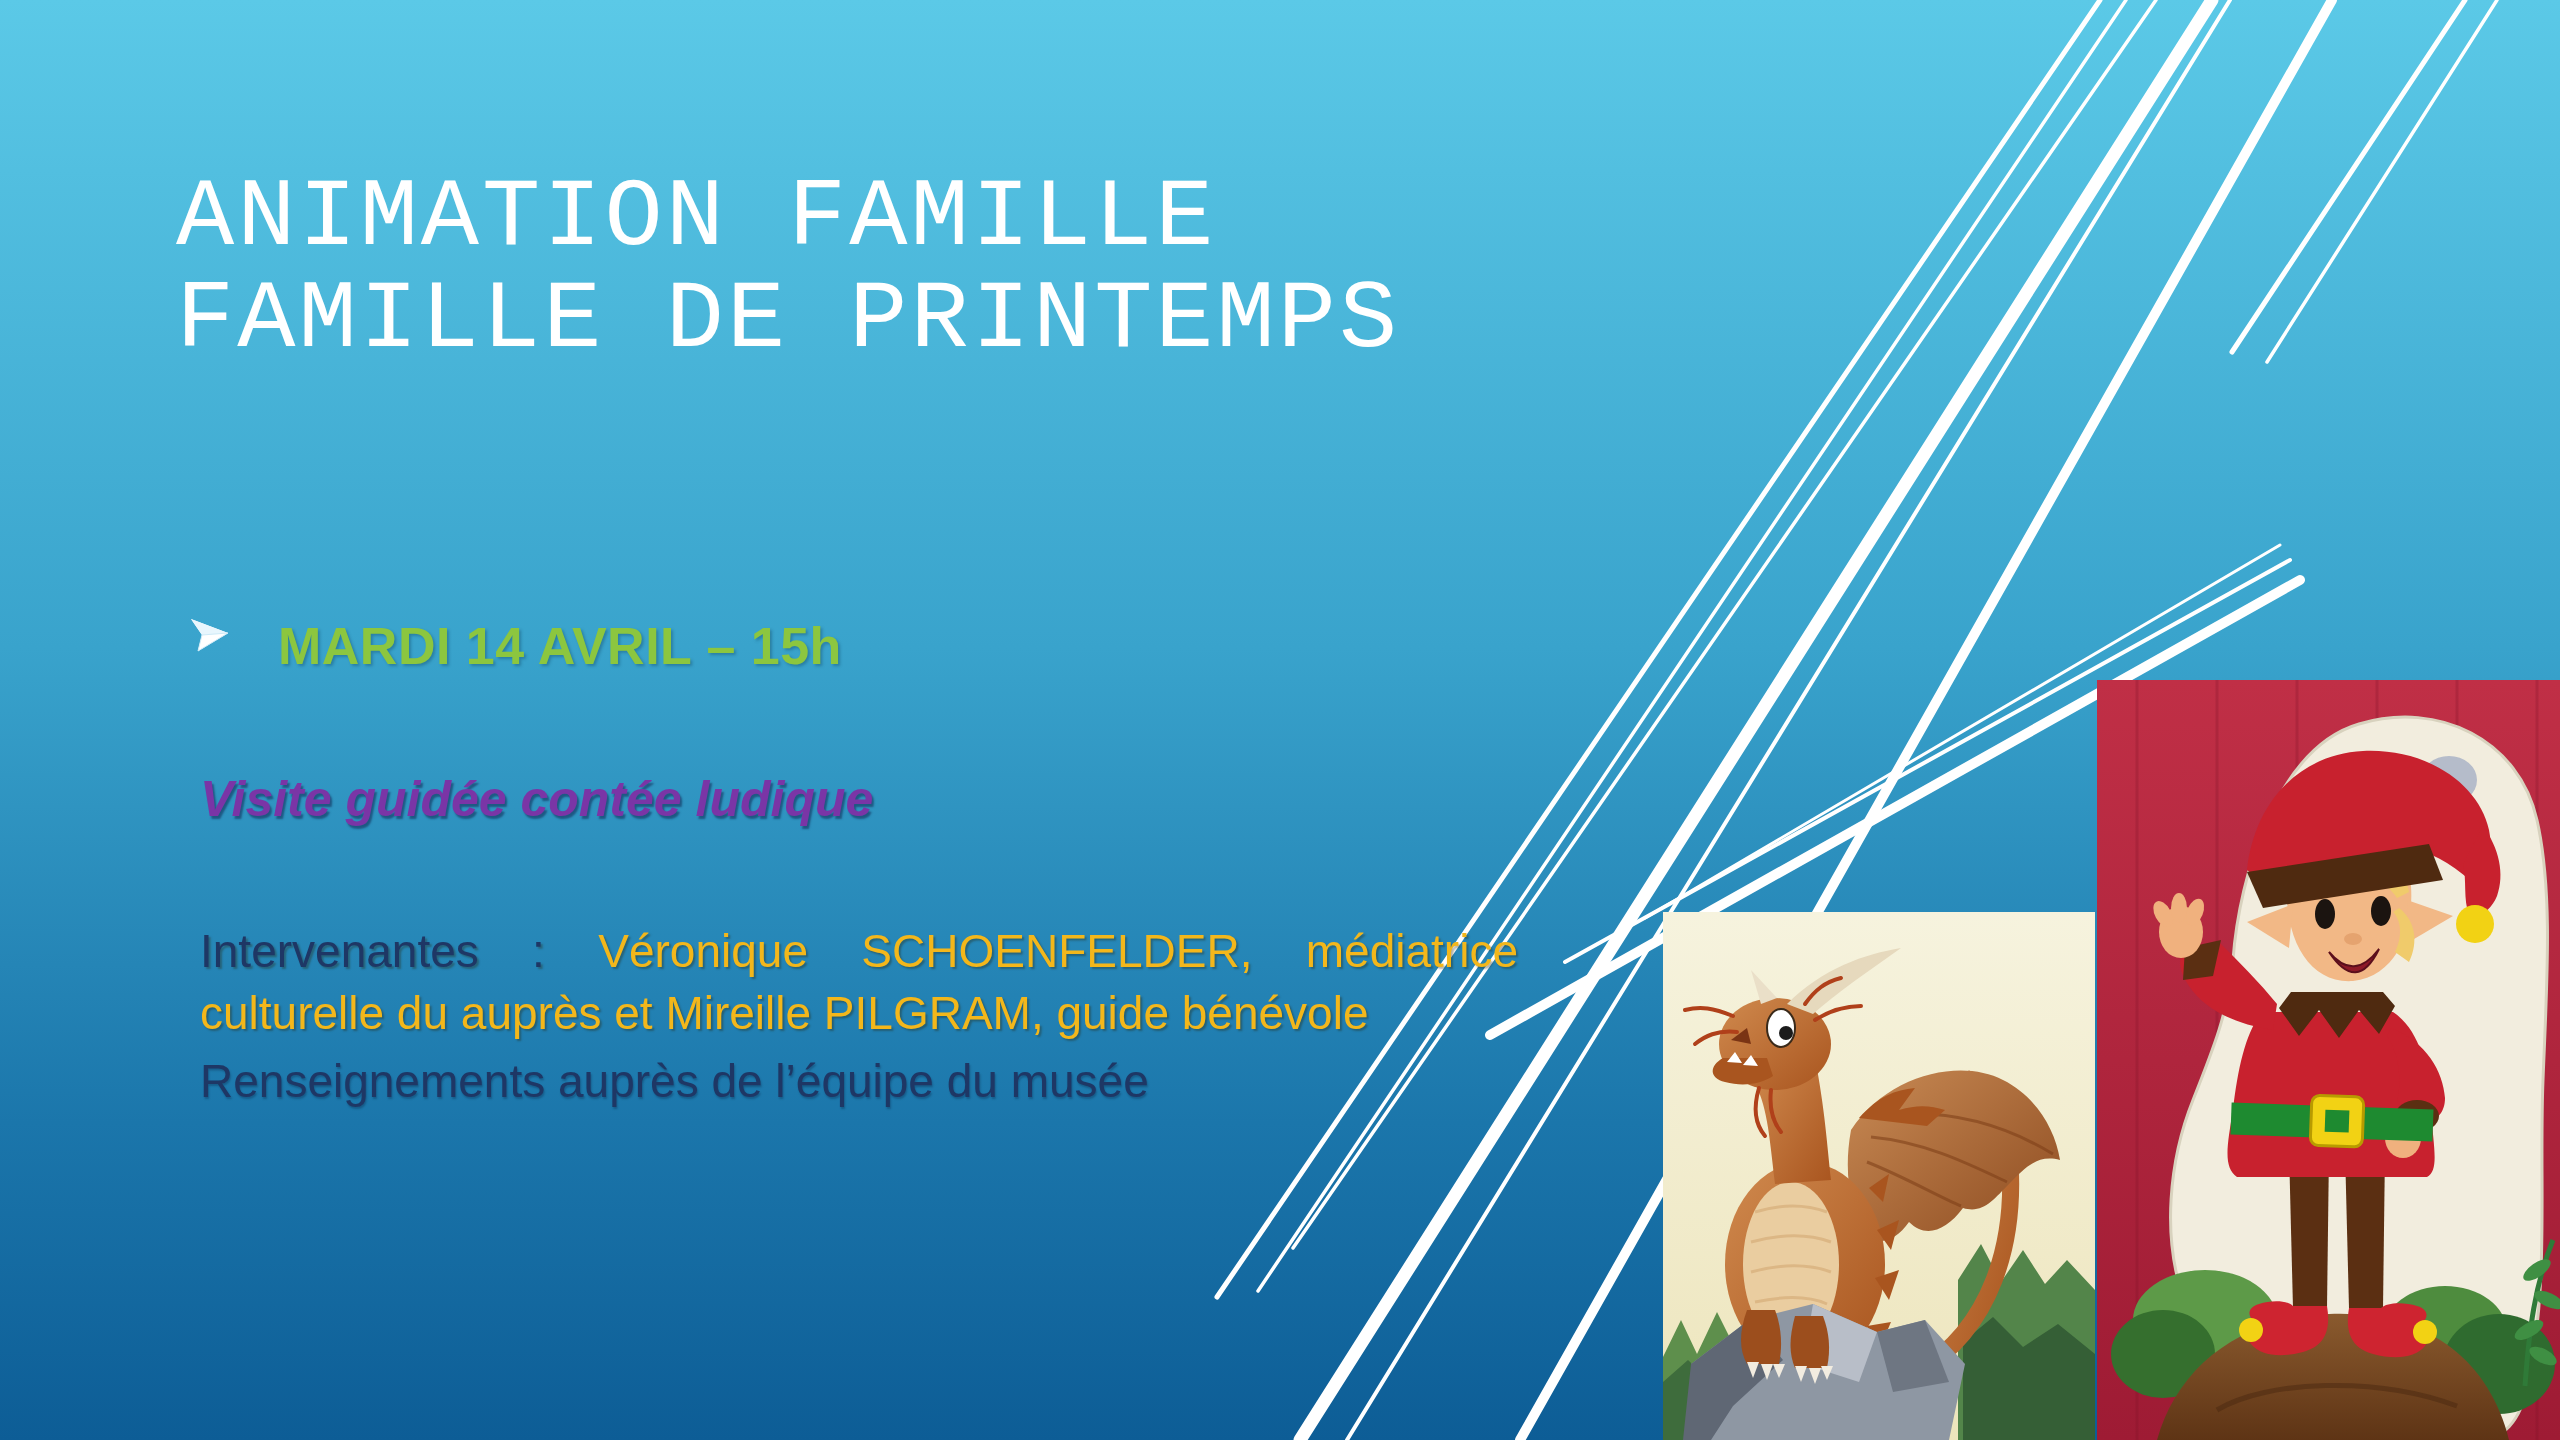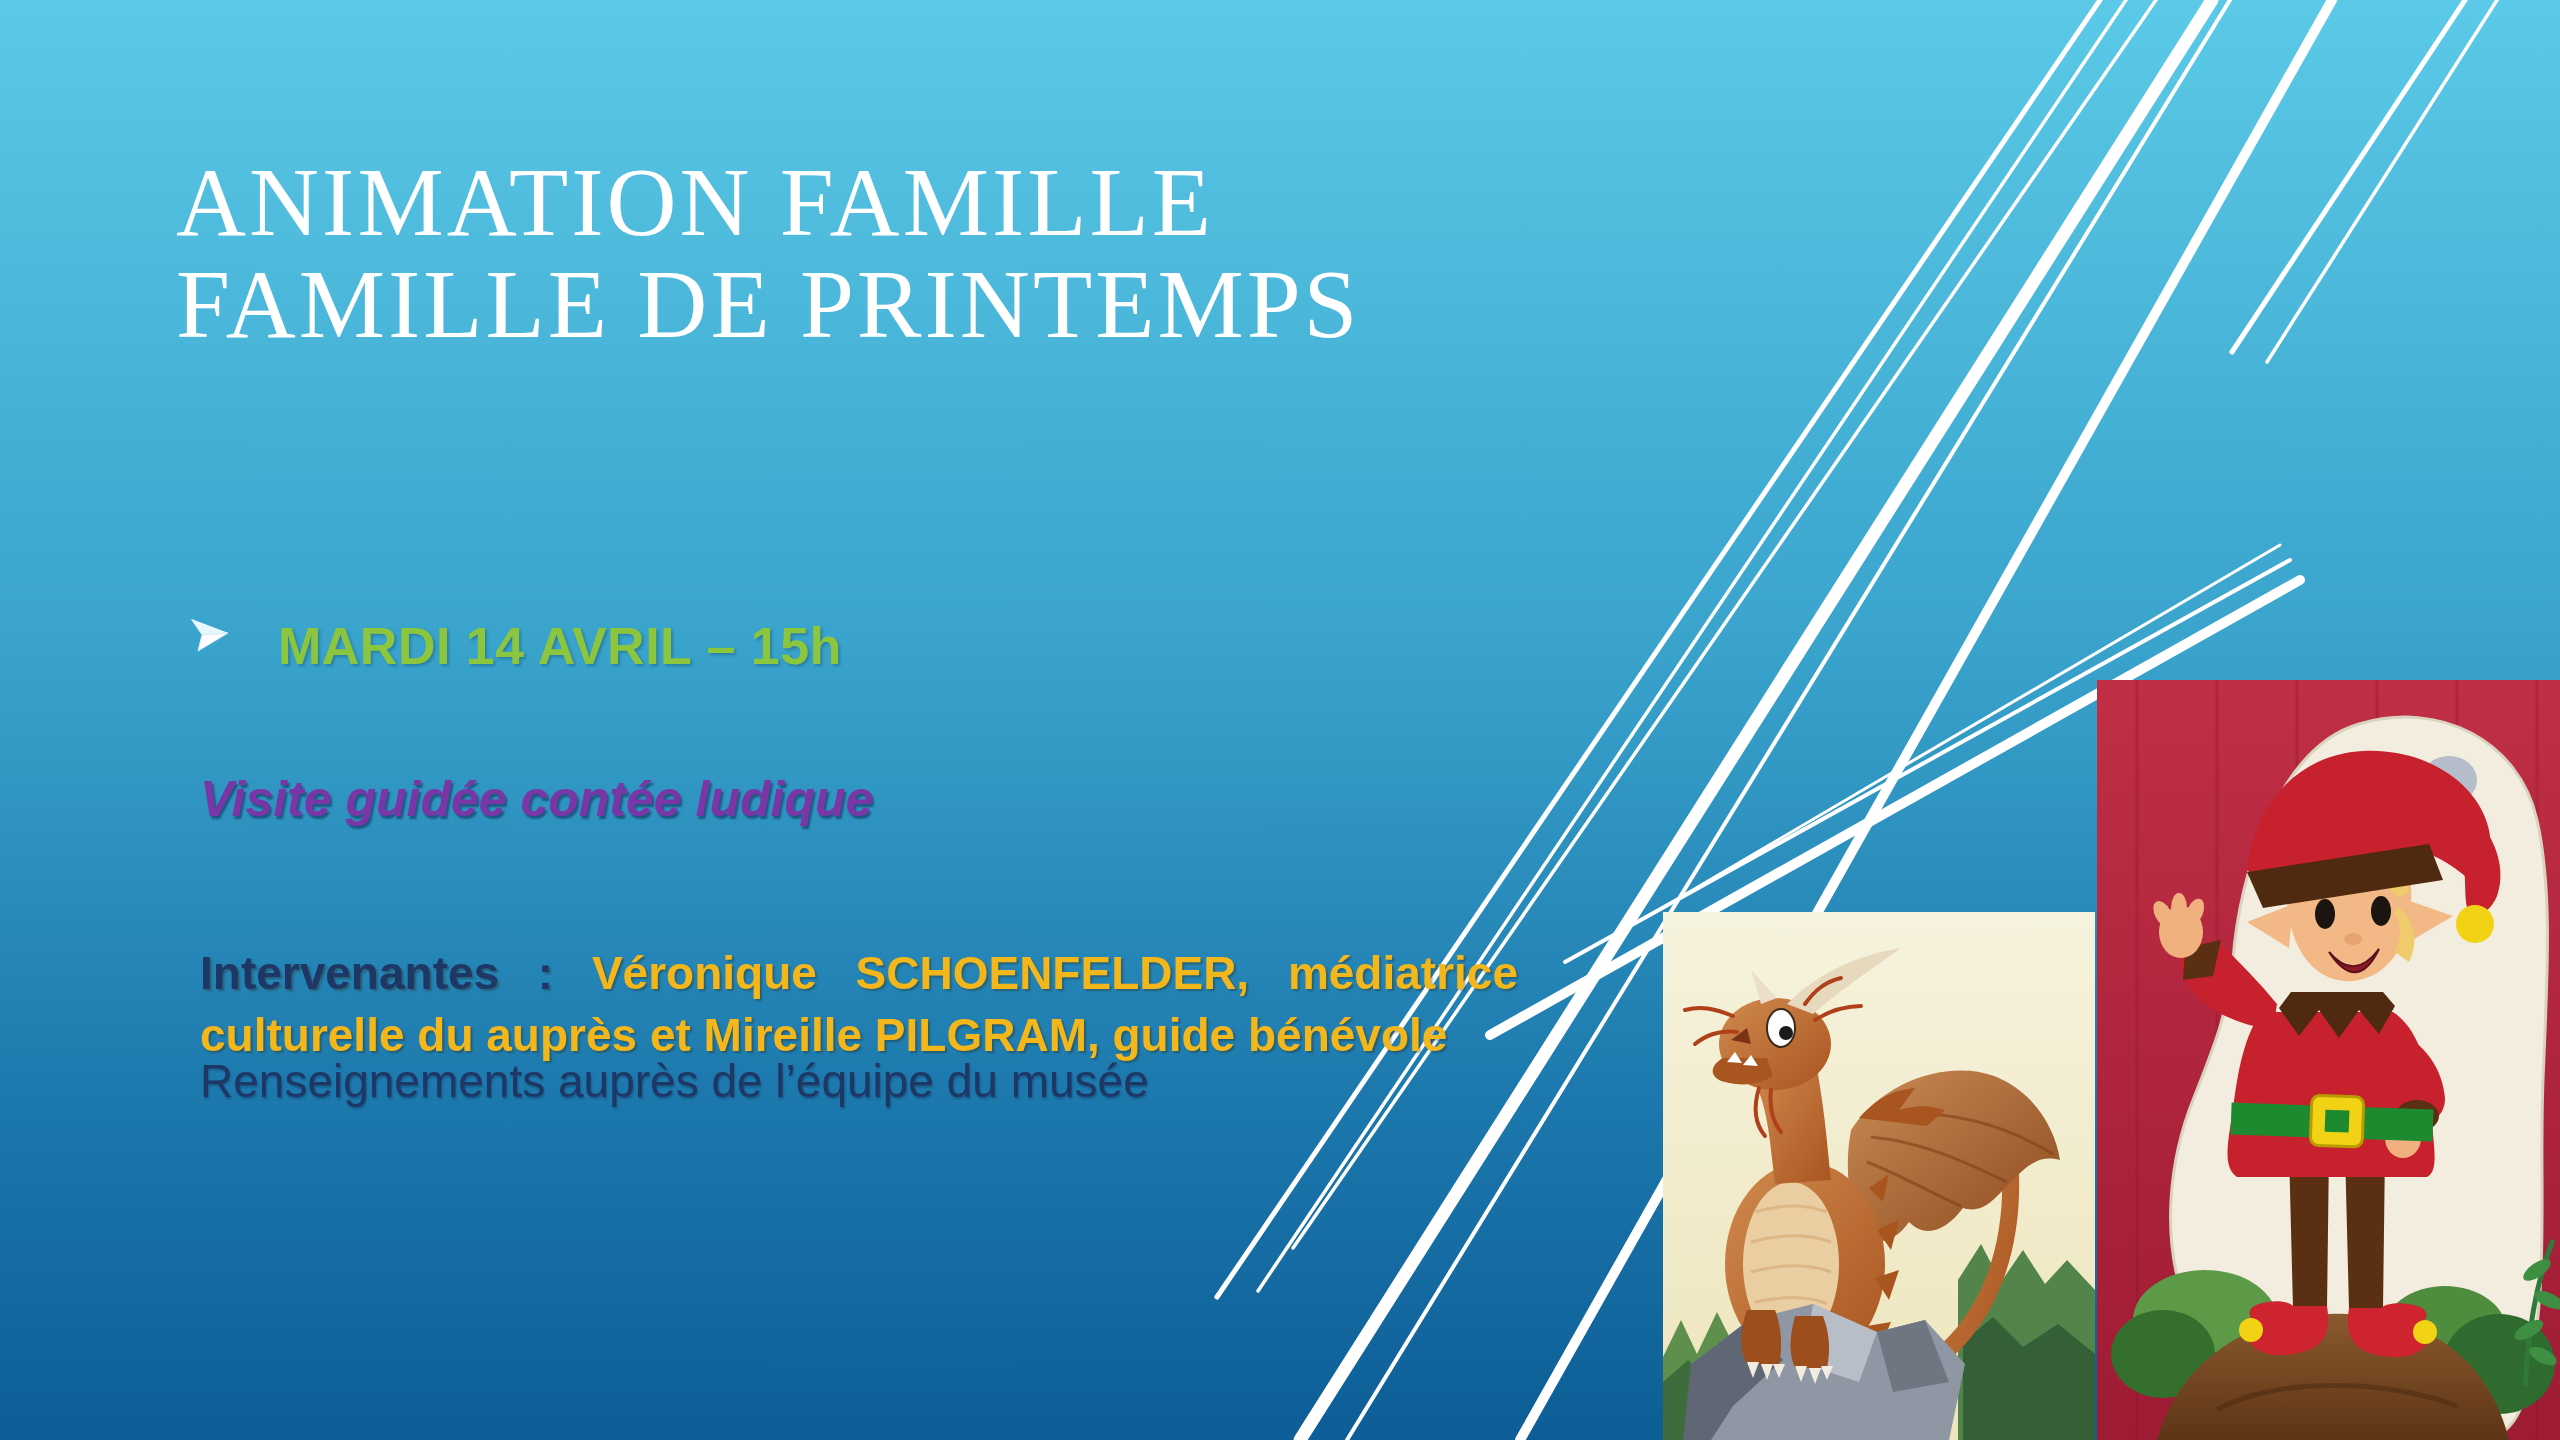--- a/index.html
+++ b/index.html
@@ -8,23 +8,23 @@
     width:2560px;height:1440px;
     overflow:hidden;
     background:linear-gradient(180deg,#5BC9E7 0%,#39A3CC 45%,#1B76AB 78%,#0D5D96 100%);
     font-family:"Liberation Sans",sans-serif;
   }
   
   #lines-layer{position:absolute;inset:0;z-index:1;}
   
   #text-layer{position:absolute;inset:0;z-index:2;}
   .slide-title{
-    position:absolute;left:176px;top:152px;
+    position:absolute;left:176px;top:167px;
     color:#FFFFFF;
-    font-family:Liberation Serif, serif;
+    font-family:Liberation Mono, monospace;
     font-weight:200;
     font-size:97px;line-height:102px;
     letter-spacing:3px;
     white-space:nowrap;
   }
   .line-bullet{
     position:absolute;left:188px;top:616px;
     display:flex;align-items:flex-start;
     color:#8CC63F;font-weight:bold;font-size:52px;
     letter-spacing:.5px;
@@ -40,23 +40,22 @@
     margin-top:40px;
   }
   .line-quote{
     position:absolute;left:200px;top:826px;
     color:#1E3765;font-weight:bold;font-style:italic;font-size:50px;
     text-shadow:2px 3px 2px rgba(5,20,45,.45);
     white-space:nowrap;
   }
   .block-interv{
     position:absolute;left:200px;top:920px;width:1318px;
-    font-size:46px;font-weight:bold;line-height:62px;
+    font-size:46px;font-weight:normal;line-height:62px;
     text-shadow:2px 2px 2px rgba(40,35,5,.35);
-    margin-top:22px;
   }
   .interv-line1{text-align:justify;text-align-last:justify;white-space:nowrap;word-spacing:9px;}
   .navy{color:#1E3765;}
   .gold{color:#F3B71B;}
   .line-info{
     position:absolute;left:200px;top:1054px;
     color:#1E3765;font-weight:400;font-size:46px;
     text-shadow:1px 2px 2px rgba(5,25,55,.3);
     white-space:nowrap;
   }

